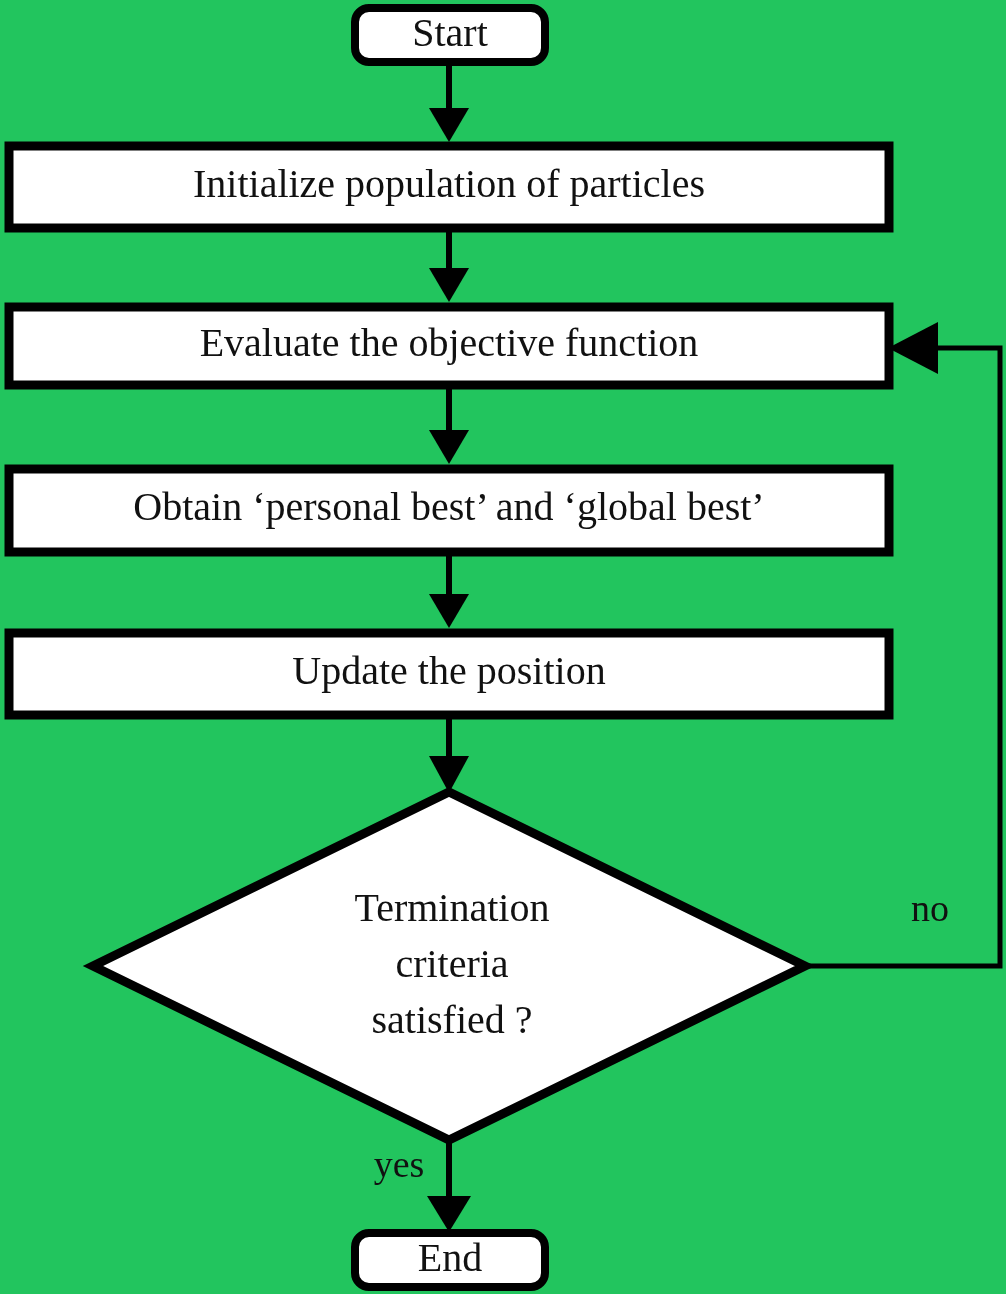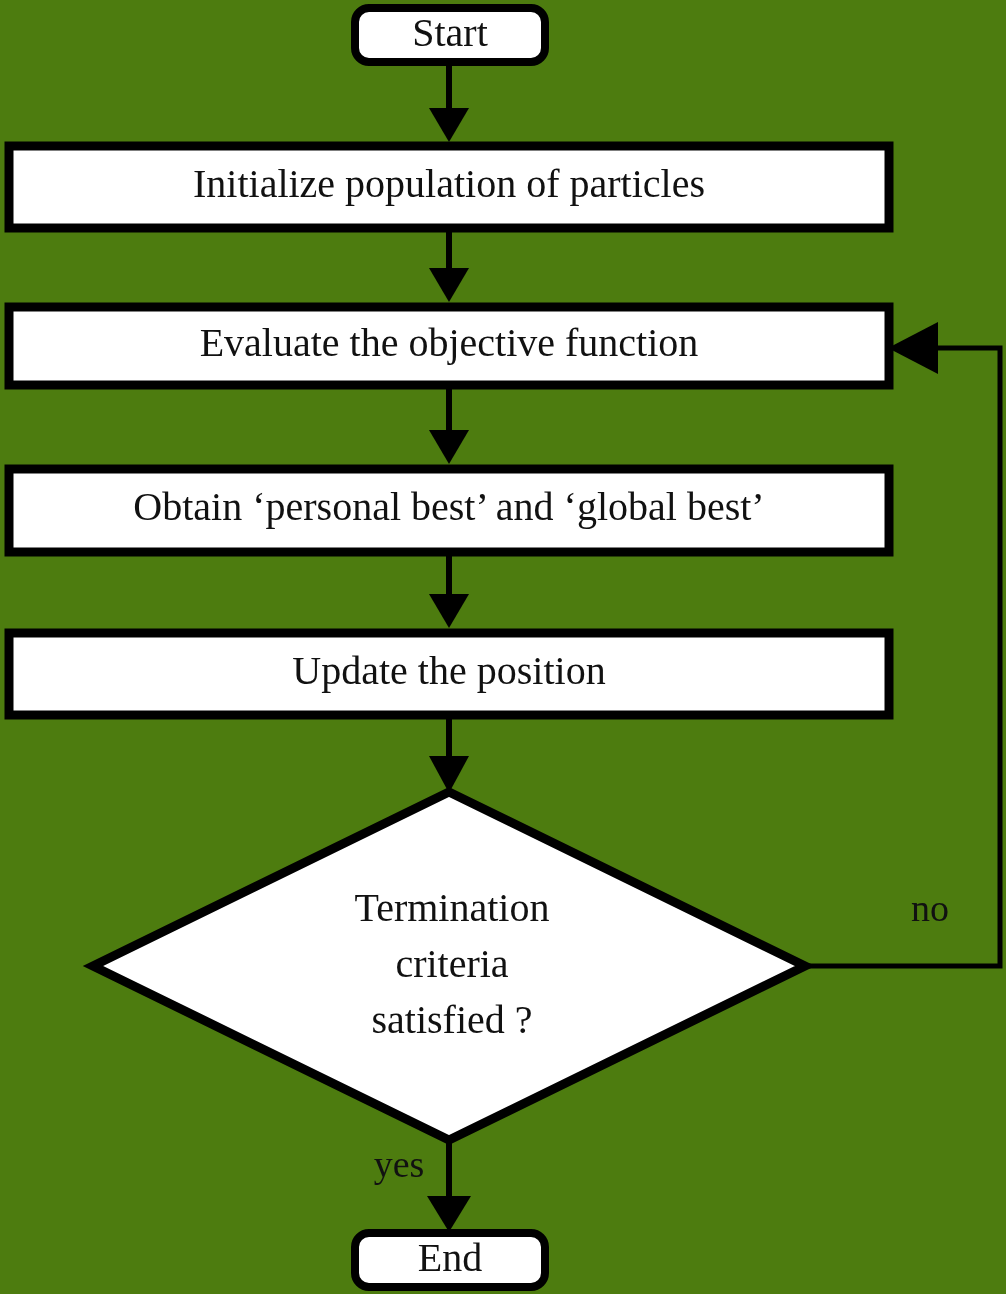--- a/index.html
+++ b/index.html
@@ -7,21 +7,21 @@
     padding: 0;
     background: #ffffff;
   }
   body {
     font-family: "Liberation Serif", "DejaVu Serif", serif;
   }
   #flowchart-root {
     position: relative;
     width: 1006px;
     height: 1294px;
-    background: #4d7c0f;
+    background: #22c55e;
     overflow: hidden;
   }
   svg#flow-svg {
     position: absolute;
     top: 0;
     left: 0;
     width: 1006px;
     height: 1294px;
     display: block;
   }

